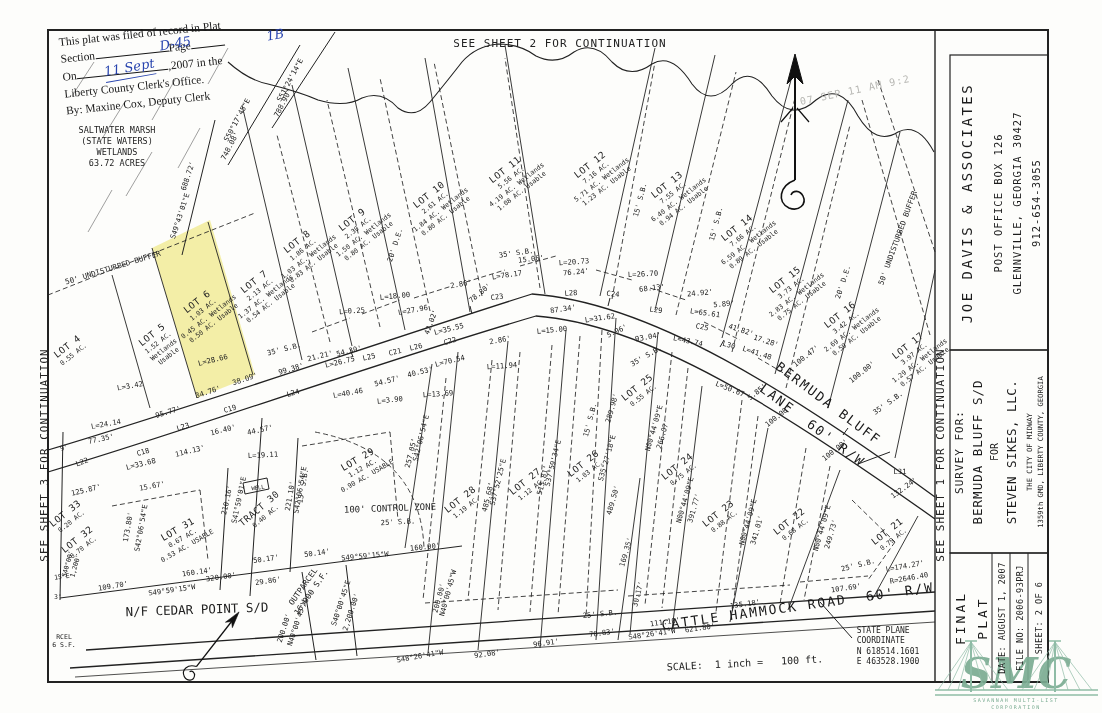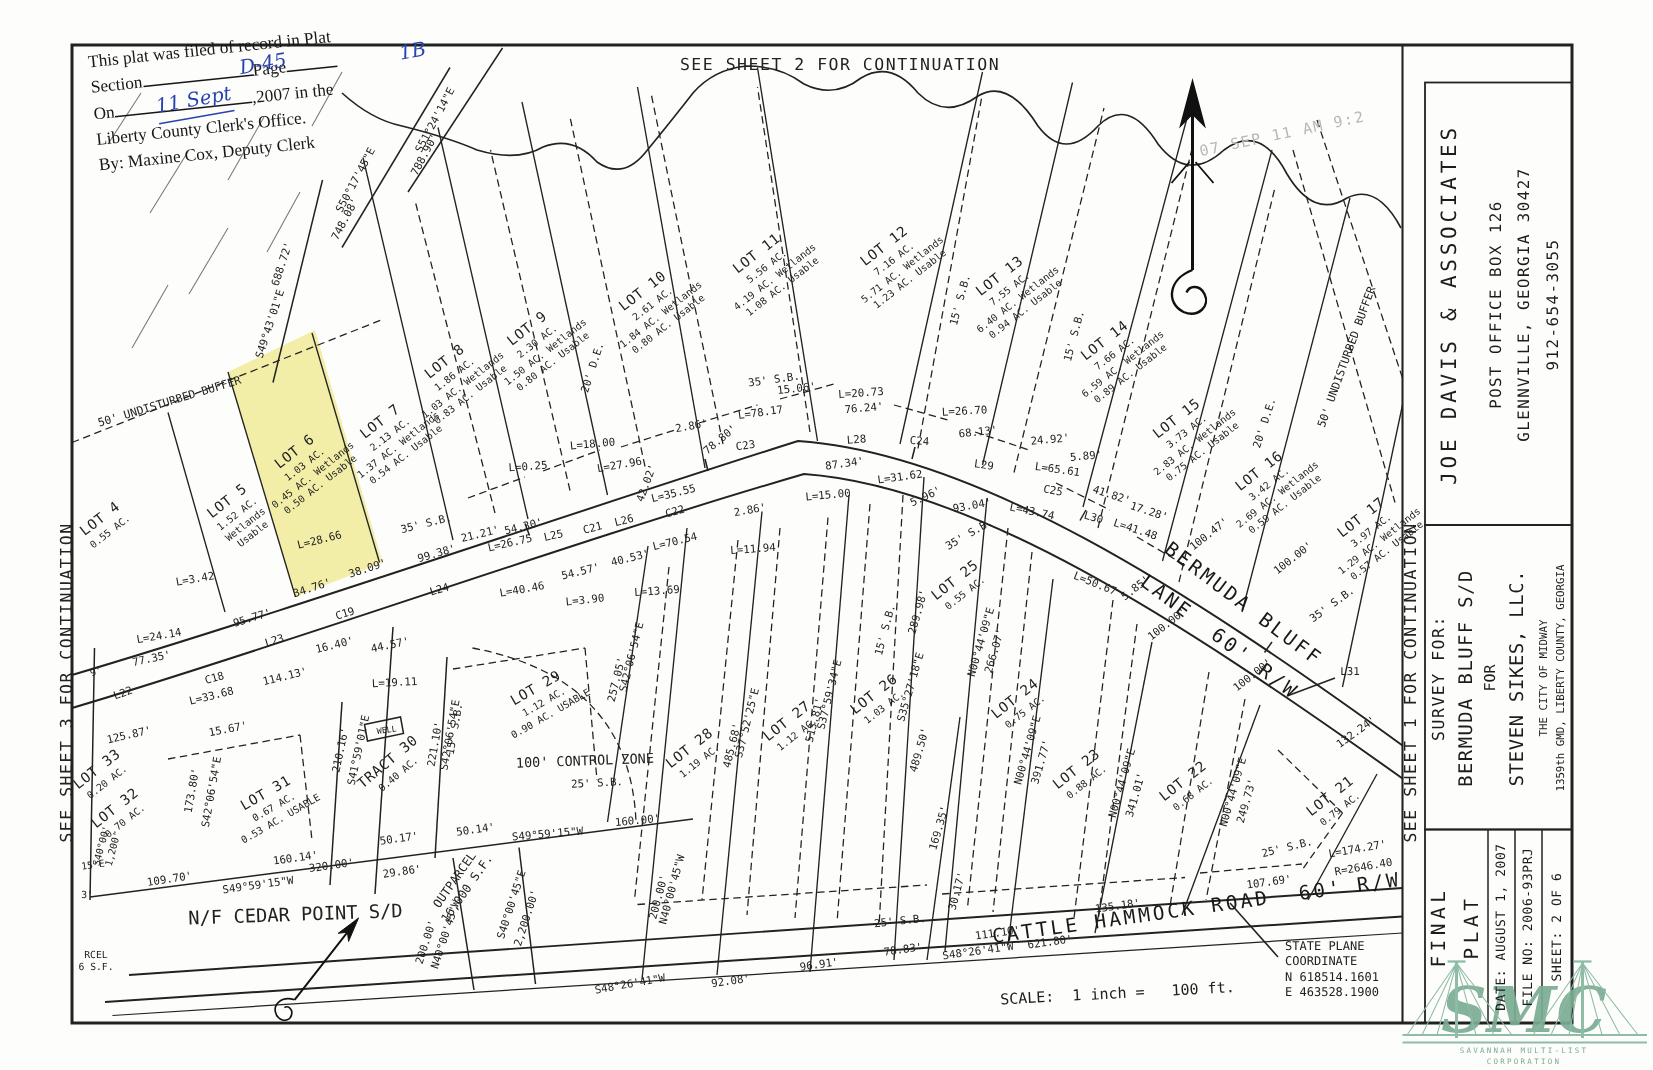--- a/index.html
+++ b/index.html
@@ -206,20 +206,24 @@
       <text x="1016" y="702" text-anchor="middle" font-size="5" letter-spacing="1.5" font-family="DejaVu Sans Mono, monospace" fill="#7bac92">SAVANNAH MULTI-LIST</text>
       <text x="1016" y="709" text-anchor="middle" font-size="5" letter-spacing="1.5" font-family="DejaVu Sans Mono, monospace" fill="#7bac92">CORPORATION</text>
     </g>
   </svg>
 
   <div id="labels">
       <div class="lbl k-note" style="left: 560px; top: 44px; transform: translate(-50%, -50%) rotate(0deg);">SEE SHEET 2 FOR CONTINUATION</div>
       <div class="lbl k-note" style="left: 45px; top: 455px; transform: translate(-50%, -50%) rotate(-90deg);">SEE SHEET 3 FOR CONTINUATION</div>
       <div class="lbl k-note" style="left: 941px; top: 455px; transform: translate(-50%, -50%) rotate(-90deg);">SEE SHEET 1 FOR CONTINUATION</div>
       <div class="lbl k-stamp" style="left: 855px; top: 90px; transform: translate(-50%, -50%) rotate(-12deg);">07 SEP 11 AM 9:2</div>
+      <div class="lbl" style="left: 117px; top: 147px; font-size: 8.5px; transform: translate(-50%, -50%) rotate(0deg);">SALTWATER MARSH
+(STATE WATERS)
+WETLANDS
+63.72 ACRES</div>
       <div class="lbl" style="left: 113px; top: 268px; font-size: 7.5px; transform: translate(-50%, -50%) rotate(-17deg);">50' UNDISTURBED BUFFER</div>
       <div class="lbl" style="left: 898px; top: 238px; font-size: 7.5px; transform: translate(-50%, -50%) rotate(-70deg);">50' UNDISTURBED BUFFER</div>
       <div class="lbl k-road" style="left: 828px; top: 404px; transform: translate(-50%, -50%) rotate(37deg);">BERMUDA BLUFF</div>
       <div class="lbl k-road" style="left: 812px; top: 426px; transform: translate(-50%, -50%) rotate(37deg);">LANE  60' R/W</div>
       <div class="lbl k-road" style="left: 798px; top: 607px; transform: translate(-50%, -50%) rotate(-8deg);">CATTLE HAMMOCK ROAD  60' R/W</div>
       <div class="lbl" style="left: 197px; top: 610px; font-size: 12.5px; transform: translate(-50%, -50%) rotate(-2deg);">N/F CEDAR POINT S/D</div>
       <div class="lbl" style="left: 745px; top: 663px; font-size: 10px; transform: translate(-50%, -50%) rotate(-3deg);">SCALE:  1 inch =   100 ft.</div>
       <div class="lbl k-left" style="left: 888px; top: 647px; font-size: 8px; transform: translate(-50%, -50%) rotate(0deg);">STATE PLANE
 COORDINATE
 N 618514.1601
@@ -367,21 +371,21 @@
       <div class="lbl" style="left: 602px; top: 633px; transform: translate(-50%, -50%) rotate(-8deg);">78.83'</div>
       <div class="lbl" style="left: 652px; top: 634px; transform: translate(-50%, -50%) rotate(-8deg);">S48°26'41"W</div>
       <div class="lbl" style="left: 700px; top: 628px; transform: translate(-50%, -50%) rotate(-8deg);">621.80'</div>
       <div class="lbl" style="left: 665px; top: 622px; transform: translate(-50%, -50%) rotate(-8deg);">111.10'</div>
       <div class="lbl" style="left: 745px; top: 604px; transform: translate(-50%, -50%) rotate(-8deg);">135.18'</div>
       <div class="lbl" style="left: 846px; top: 588px; transform: translate(-50%, -50%) rotate(-8deg);">107.69'</div>
       <div class="lbl" style="left: 638px; top: 594px; transform: translate(-50%, -50%) rotate(-75deg);">30.17'</div>
       <div class="lbl" style="left: 905px; top: 566px; transform: translate(-50%, -50%) rotate(-10deg);">L=174.27'</div>
       <div class="lbl" style="left: 909px; top: 578px; transform: translate(-50%, -50%) rotate(-10deg);">R=2646.40</div>
       <div class="lbl" style="left: 904px; top: 488px; transform: translate(-50%, -50%) rotate(-36deg);">132.24'</div>
-      <div class="lbl" style="left: 900px; top: 448px; transform: translate(-50%, -50%) rotate(0deg);">L31</div>
+      <div class="lbl" style="left: 900px; top: 472px; transform: translate(-50%, -50%) rotate(0deg);">L31</div>
       <div class="lbl" style="left: 778px; top: 416px; transform: translate(-50%, -50%) rotate(-38deg);">100.00'</div>
       <div class="lbl" style="left: 835px; top: 450px; transform: translate(-50%, -50%) rotate(-38deg);">100.00'</div>
       <div class="lbl" style="left: 862px; top: 372px; transform: translate(-50%, -50%) rotate(-38deg);">100.00'</div>
       <div class="lbl" style="left: 806px; top: 356px; transform: translate(-50%, -50%) rotate(-38deg);">100.47'</div>
       <div class="lbl" style="left: 654px; top: 428px; transform: translate(-50%, -50%) rotate(-74deg);">N00°44'09"E</div>
       <div class="lbl" style="left: 663px; top: 434px; transform: translate(-50%, -50%) rotate(-74deg);">266.07'</div>
       <div class="lbl" style="left: 685px; top: 500px; transform: translate(-50%, -50%) rotate(-74deg);">N00°44'09"E</div>
       <div class="lbl" style="left: 694px; top: 508px; transform: translate(-50%, -50%) rotate(-74deg);">391.77'</div>
       <div class="lbl" style="left: 748px; top: 522px; transform: translate(-50%, -50%) rotate(-74deg);">N00°44'09"E</div>
       <div class="lbl" style="left: 757px; top: 530px; transform: translate(-50%, -50%) rotate(-74deg);">341.01'</div>

